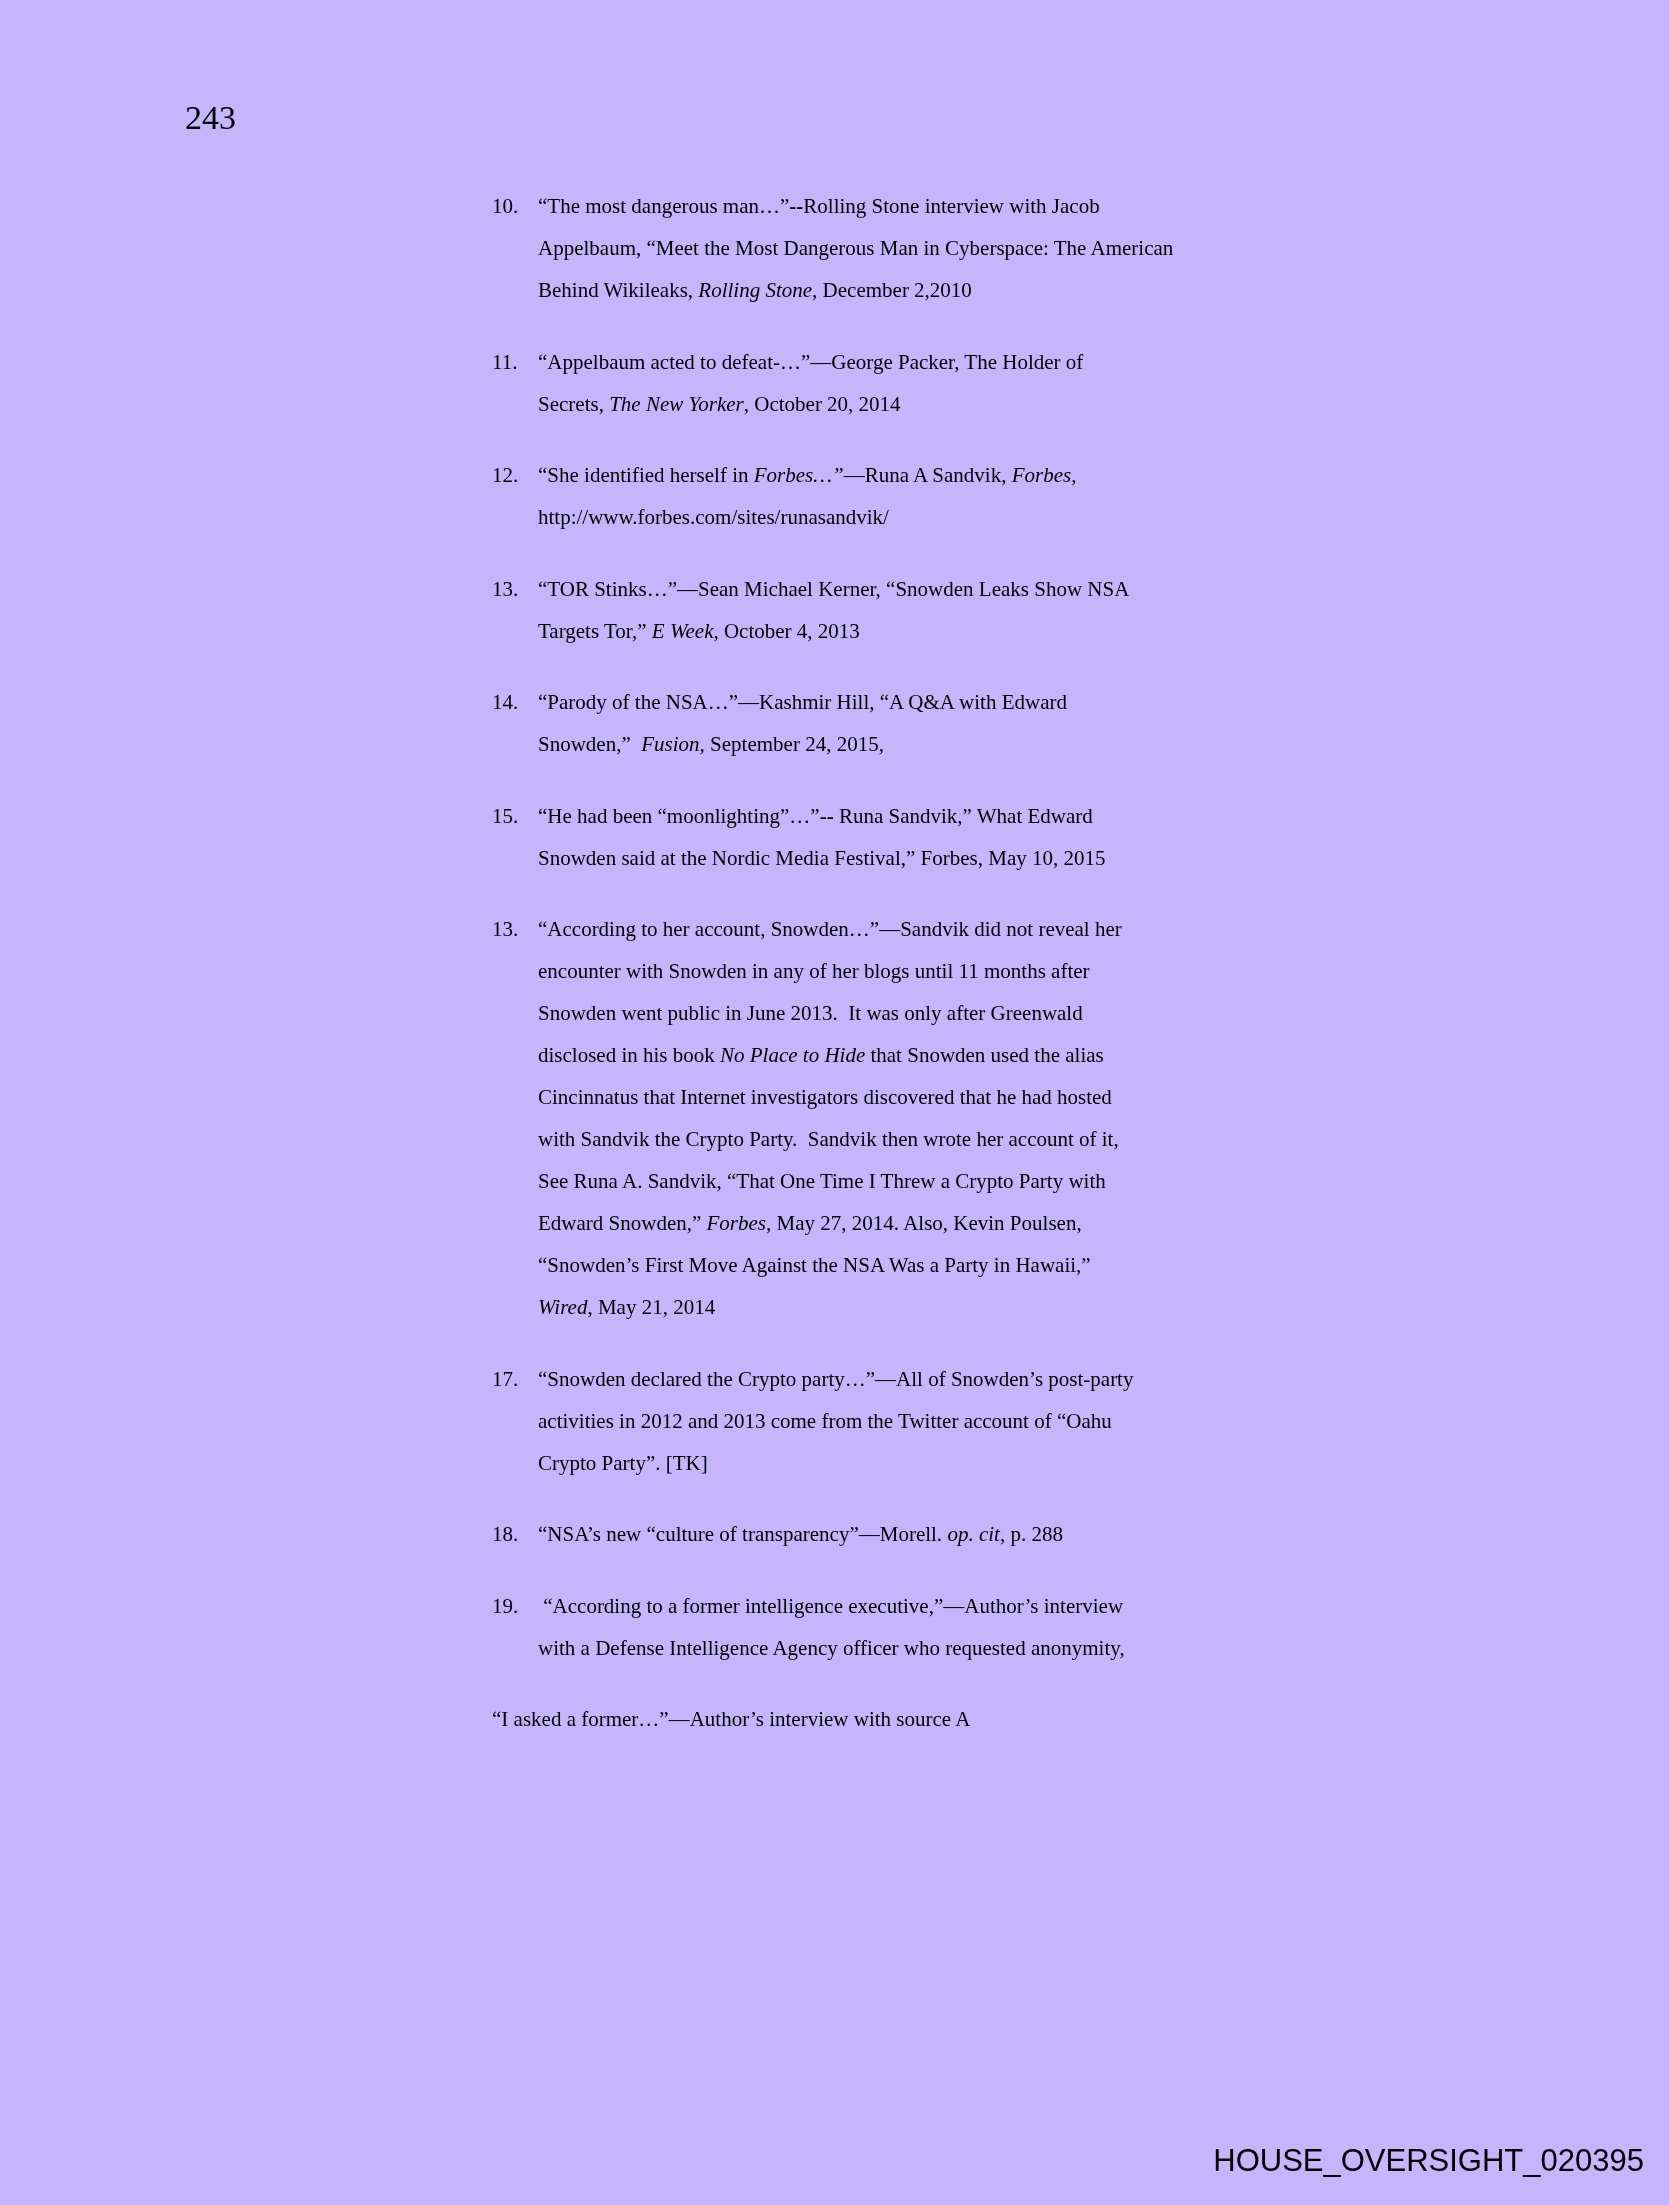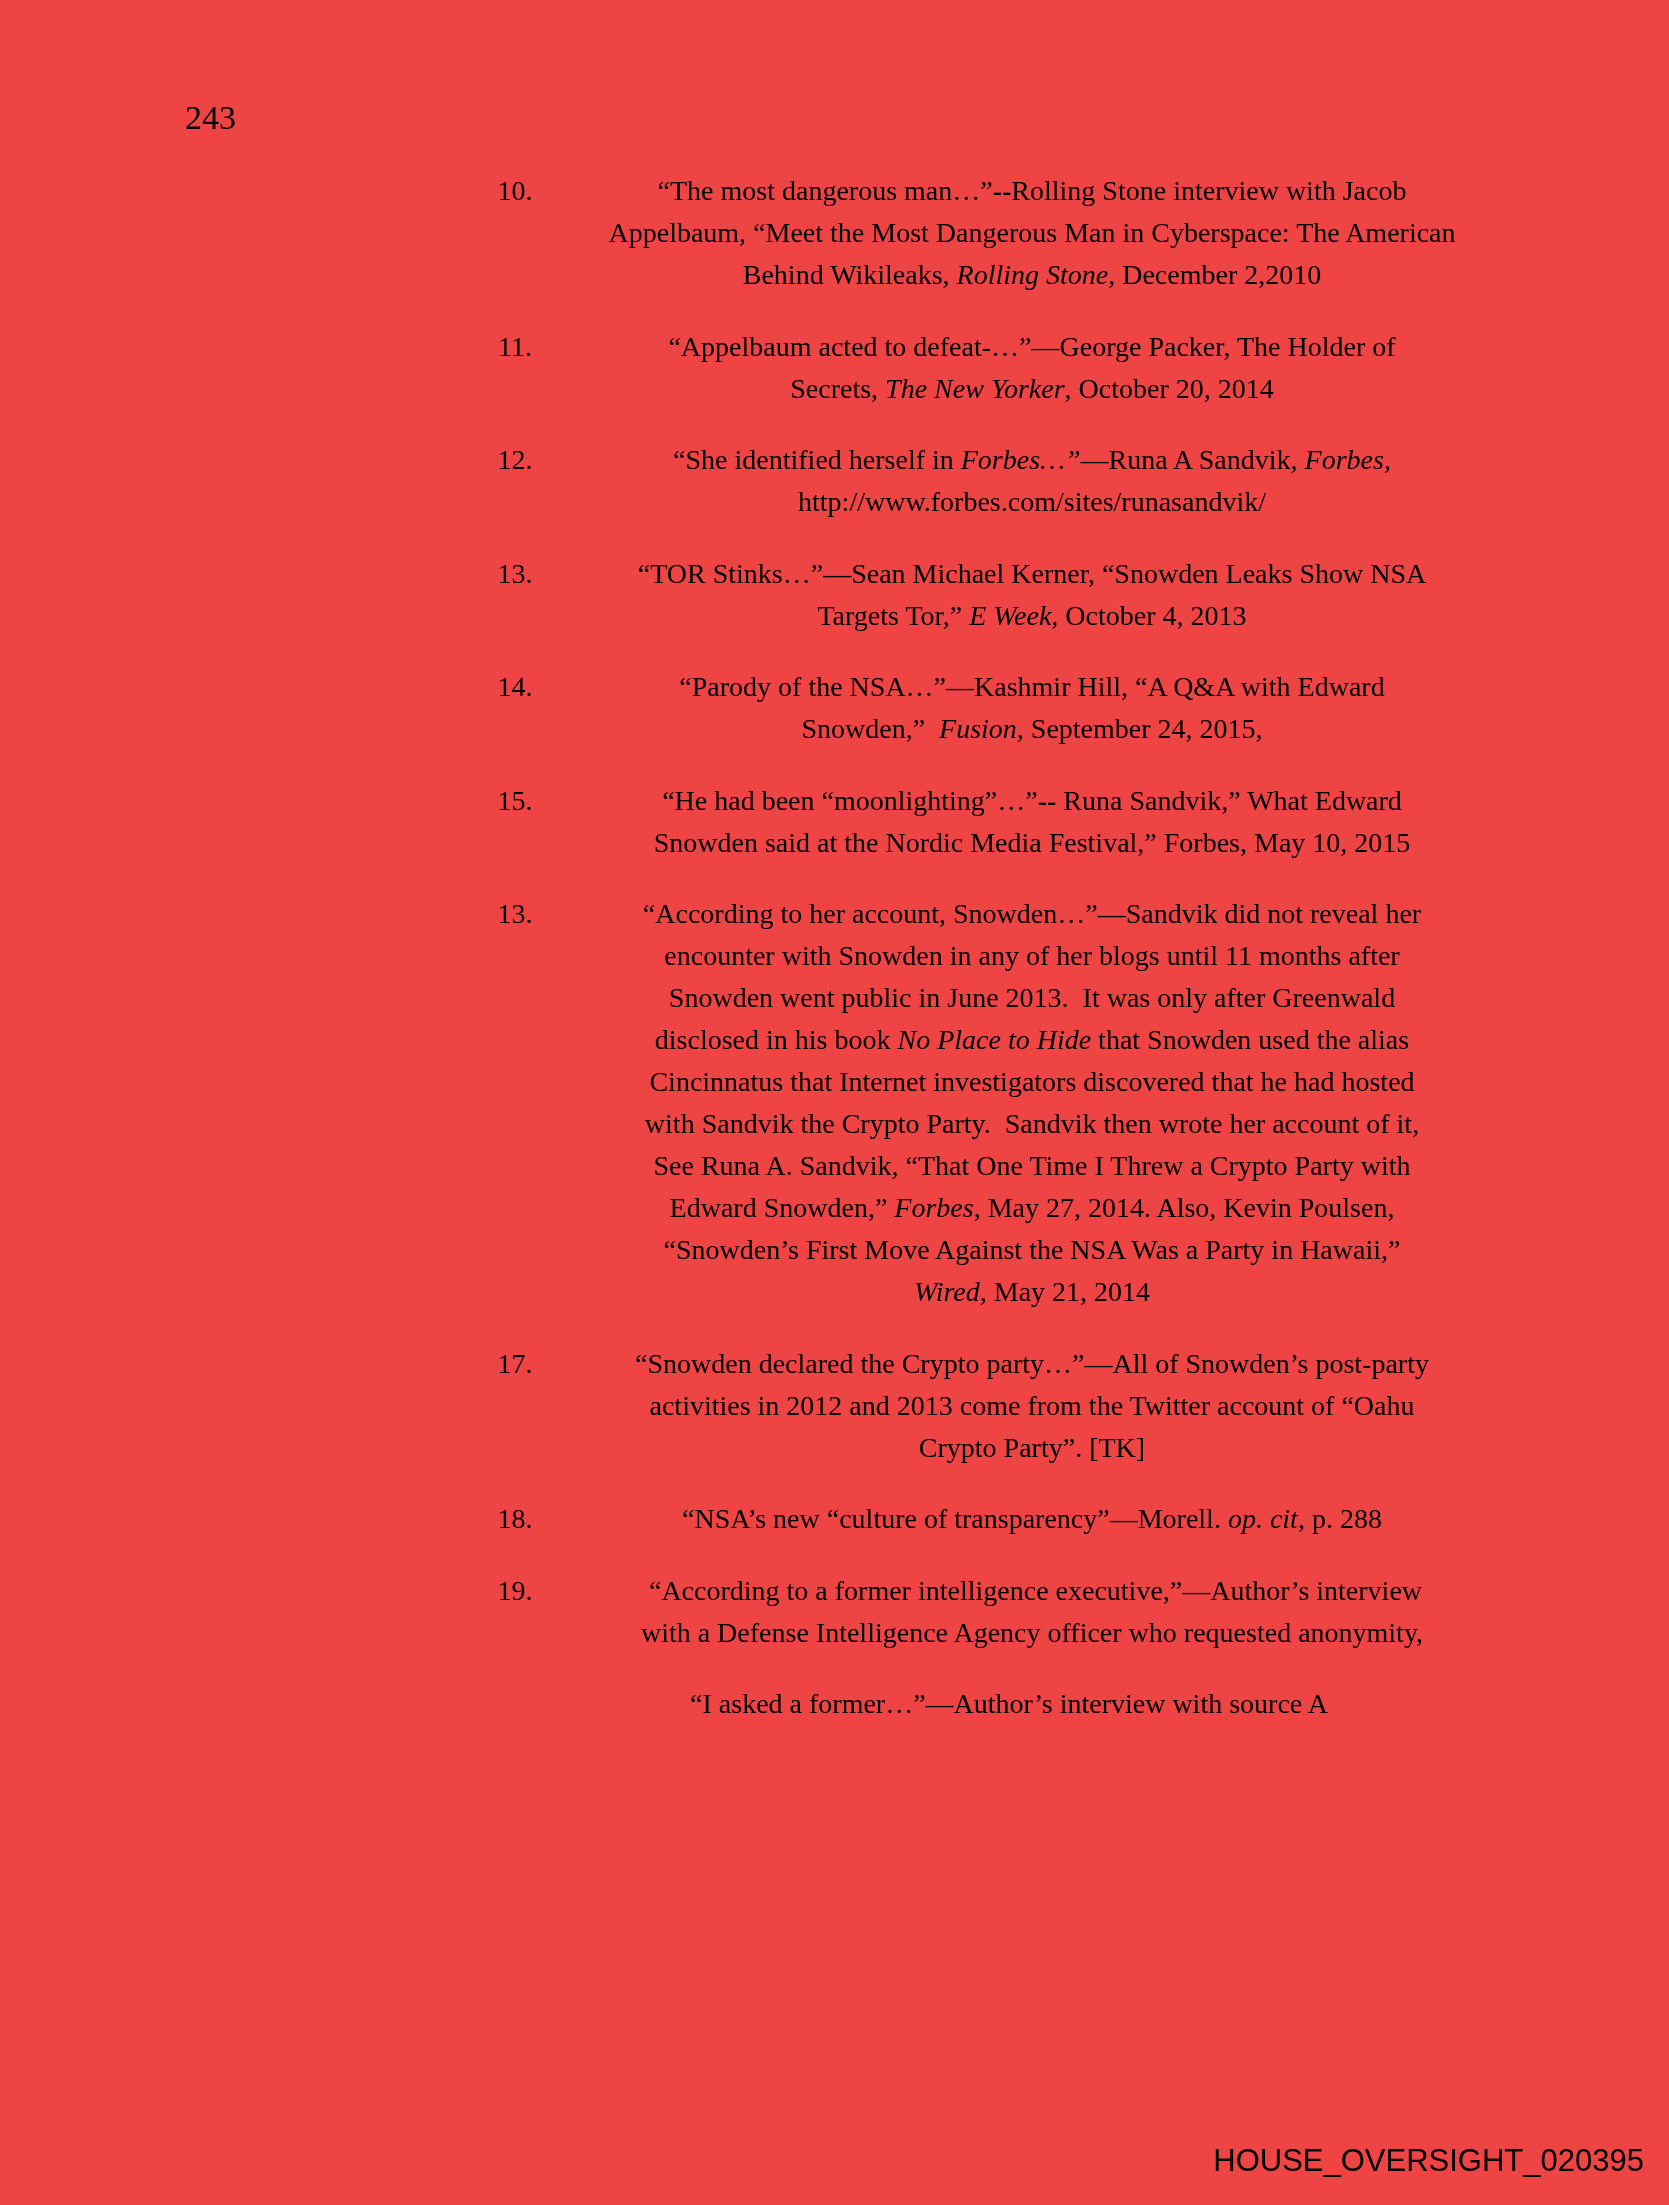--- a/index.html
+++ b/index.html
@@ -4,40 +4,39 @@
 <style>
   html, body {
     margin: 0;
     padding: 0;
     background: #ffffff;
   }
   .page {
     position: relative;
     width: 1669px;
     height: 2205px;
-    background: #ef4444;
+    background: #c4b5fd;
     color: #000000;
     font-family: "Liberation Serif", "DejaVu Serif", serif;
     overflow: hidden;
   }
   .page-number {
     position: absolute;
     left: 185px;
     top: 98px;
     font-size: 34px;
     line-height: 39px;
   }
   .notes {
     position: absolute;
     left: 492px;
-    top: 170px;
+    top: 185px;
     width: 1034px;
-    font-size: 28px;
+    font-size: 21px;
     line-height: 42px;
-    text-align: center;
   }
   .note {
     display: flex;
     align-items: flex-start;
     margin-bottom: 29.5px;
   }
   .note-num {
     flex: 0 0 46px;
     width: 46px;
   }

